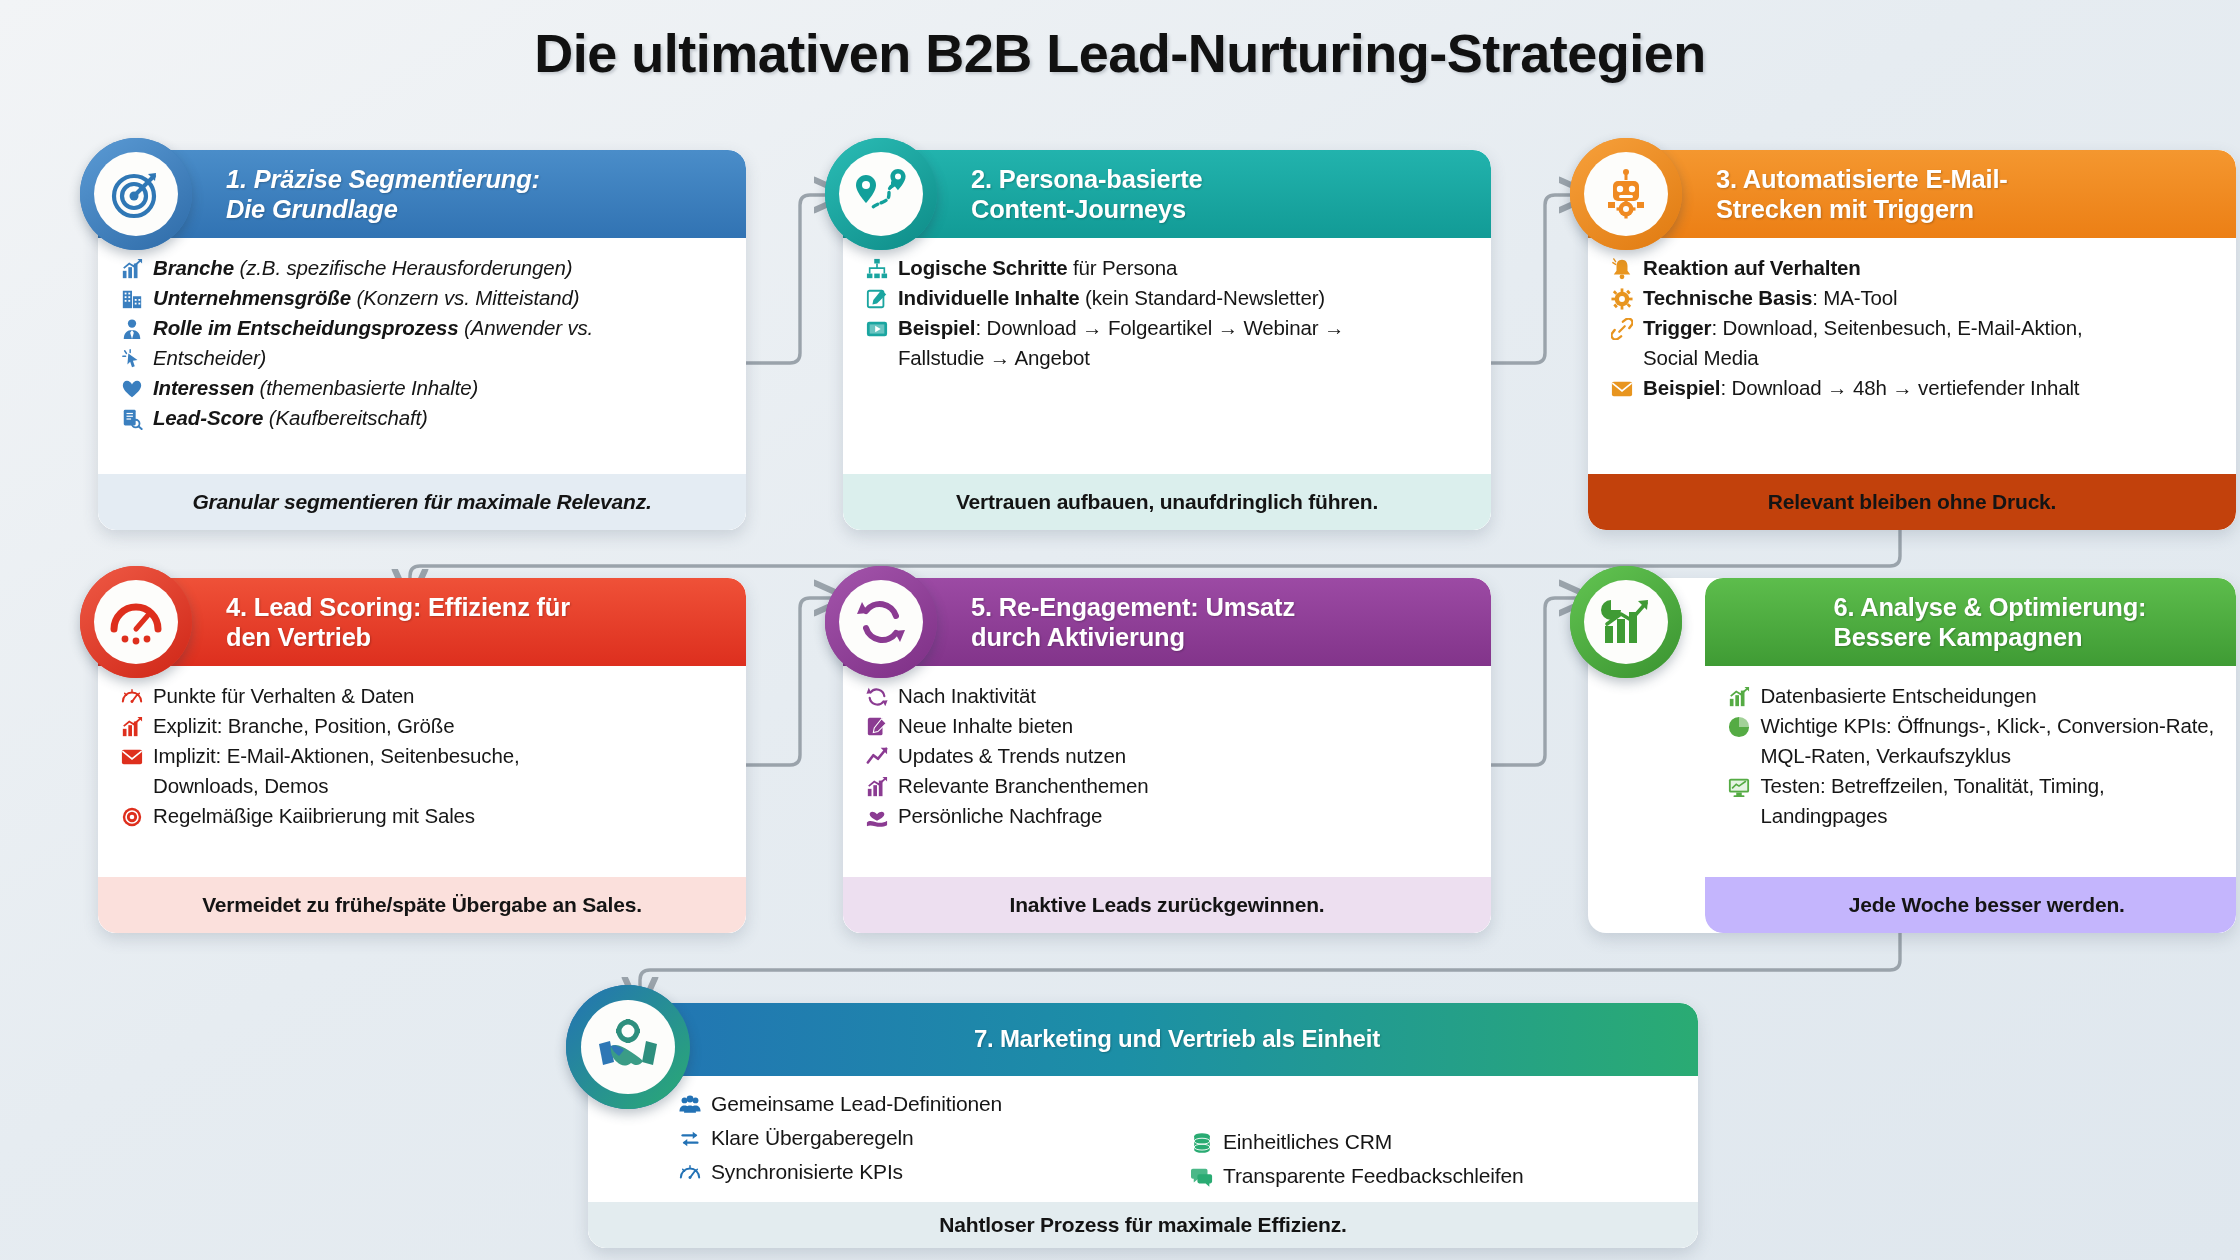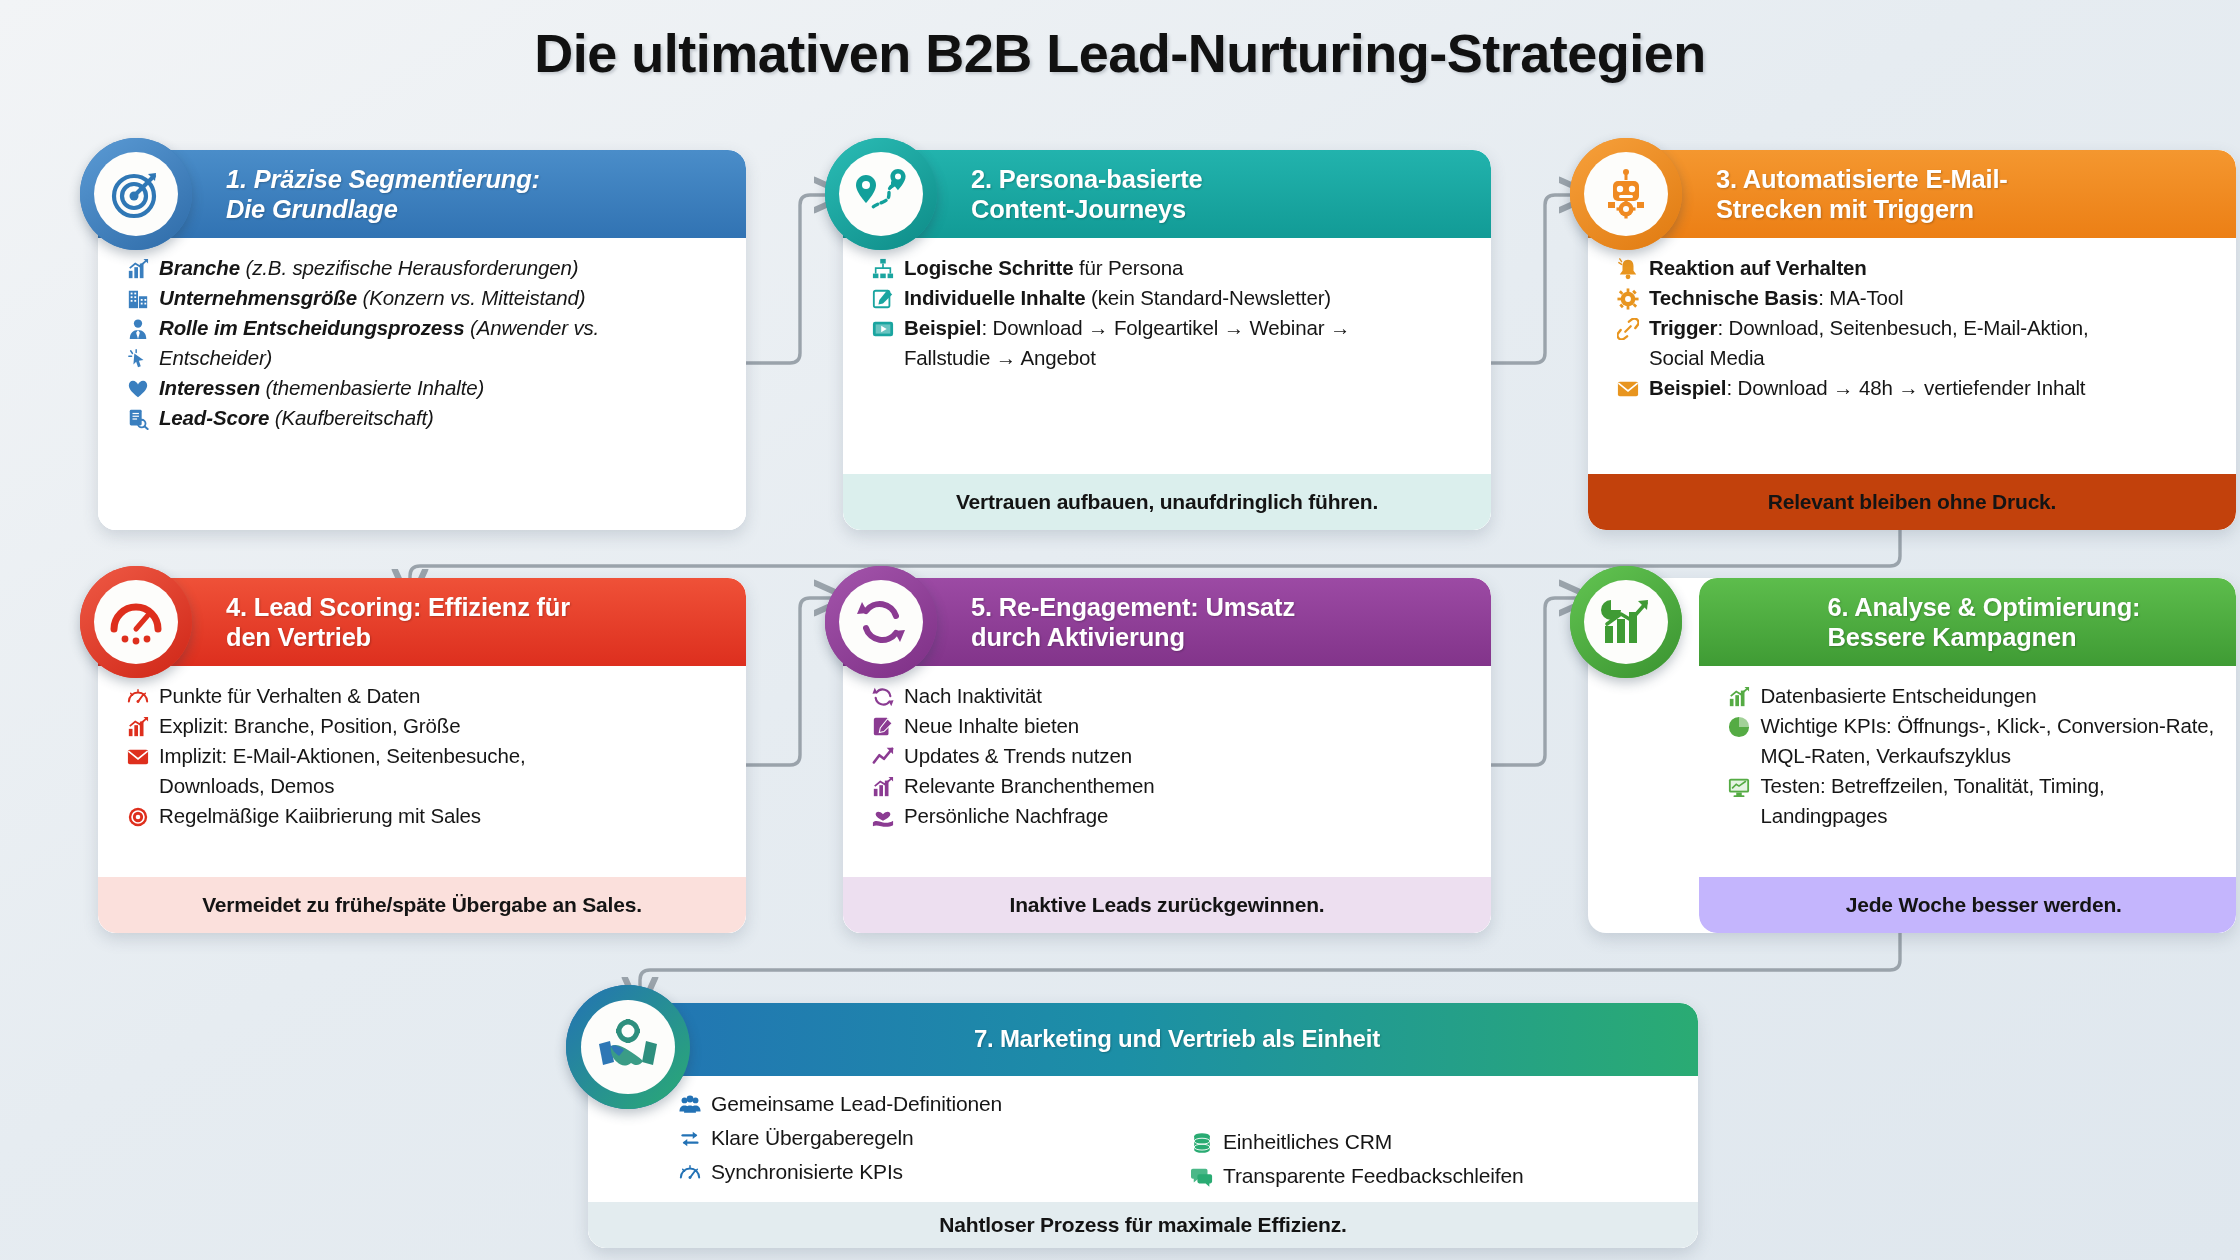--- a/index.html
+++ b/index.html
@@ -69,21 +69,21 @@
     font-weight: bold;
     line-height: 1.18;
     letter-spacing: -0.2px;
     text-shadow: 1px 1px 2px rgba(0,0,0,0.22);
     border-top-left-radius: 18px;
     border-top-right-radius: 18px;
   }
 
   .card-body {
     flex: 1;
-    padding: 16px 22px 8px 28px;
+    padding: 16px 22px 8px 22px;
     background: #ffffff;
   }
 
   .bullets { list-style: none; }
   .bullets li {
     display: flex;
     align-items: flex-start;
     gap: 9px;
     font-size: 20.5px;
     line-height: 1.33;
@@ -259,20 +259,21 @@
                   <path d="M6 12 h5"></path>
                 </g>
                 <circle cx="16" cy="17" r="4.2" fill="none" stroke="#3a7fbf" stroke-width="2"></circle>
                 <path d="M19 20 L22.5 23" stroke="#3a7fbf" stroke-width="2.2" stroke-linecap="round"></path>
               </svg>
             </span>
             <span class="btxt"><b>Lead-Score</b> (Kaufbereitschaft)</span>
           </li>
         </ul>
     </div>
+    <div class="card-footer" style="background:#e4ecf3;">Granular segmentieren für maximale Relevanz.</div>
   </div>
   <div class="badge" style="background:#3a7fbf;">
     <div class="ring" style="background:linear-gradient(145deg,#5b9bd5,#2e6ba8);">
       <div class="disc">
         <svg width="54" height="54" viewBox="0 0 54 54">
           <circle cx="25" cy="29" r="20" fill="none" stroke="#2f77b5" stroke-width="4.2"></circle>
           <circle cx="25" cy="29" r="12" fill="none" stroke="#2f77b5" stroke-width="4.2"></circle>
           <circle cx="25" cy="29" r="4.5" fill="#2f77b5"></circle>
           <path d="M25 29 L45 9" stroke="#2f77b5" stroke-width="4" stroke-linecap="round"></path>
           <path d="M39 7 L47 6 L46 14 Z" fill="#2f77b5"></path>

